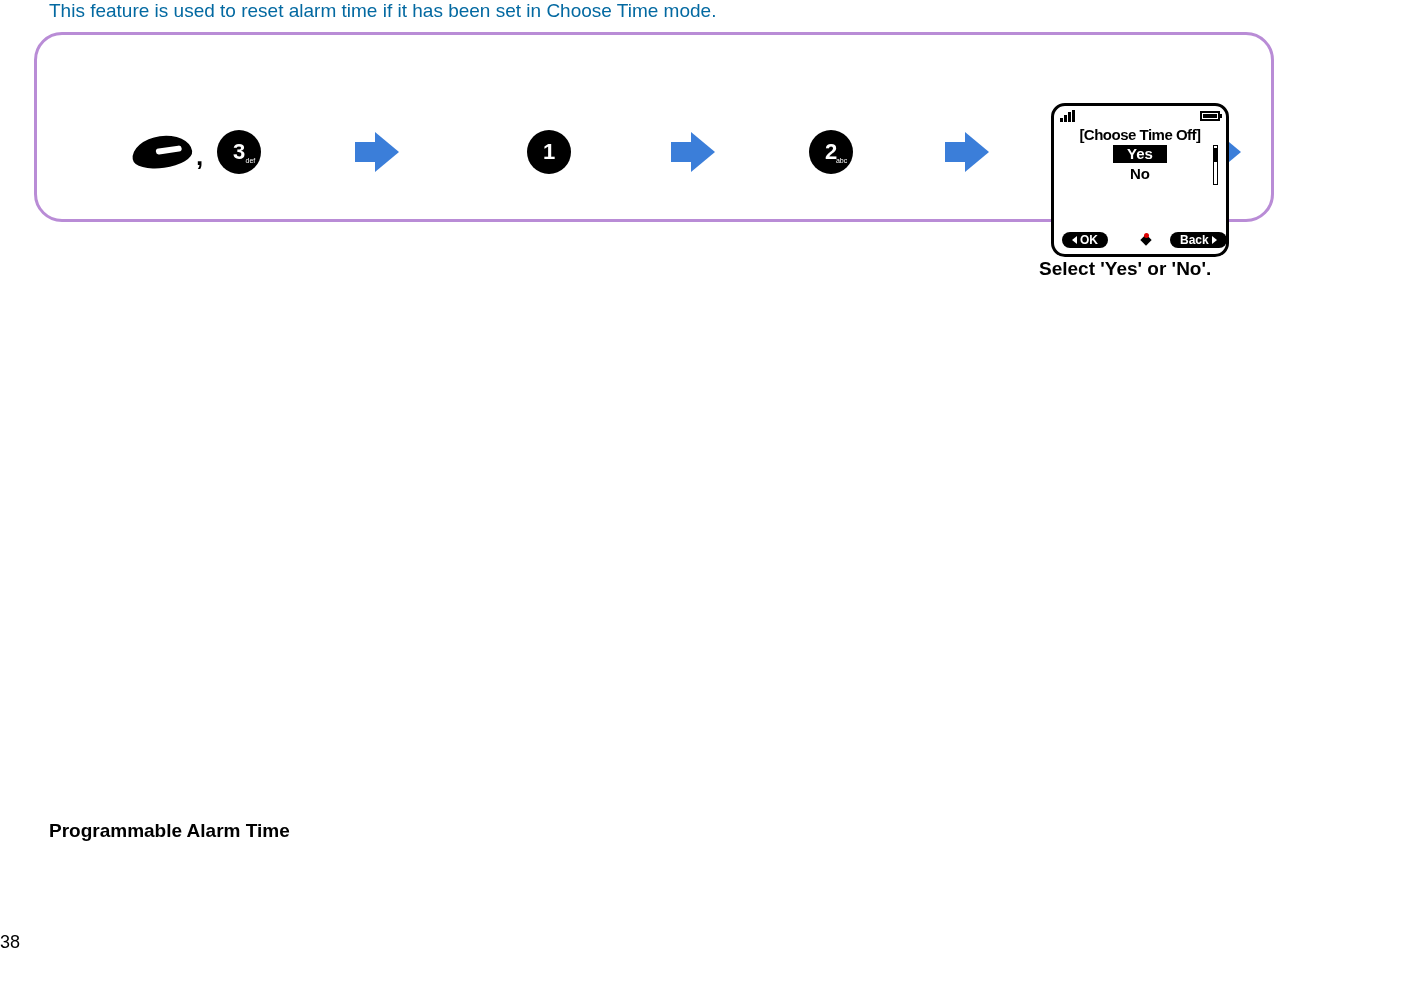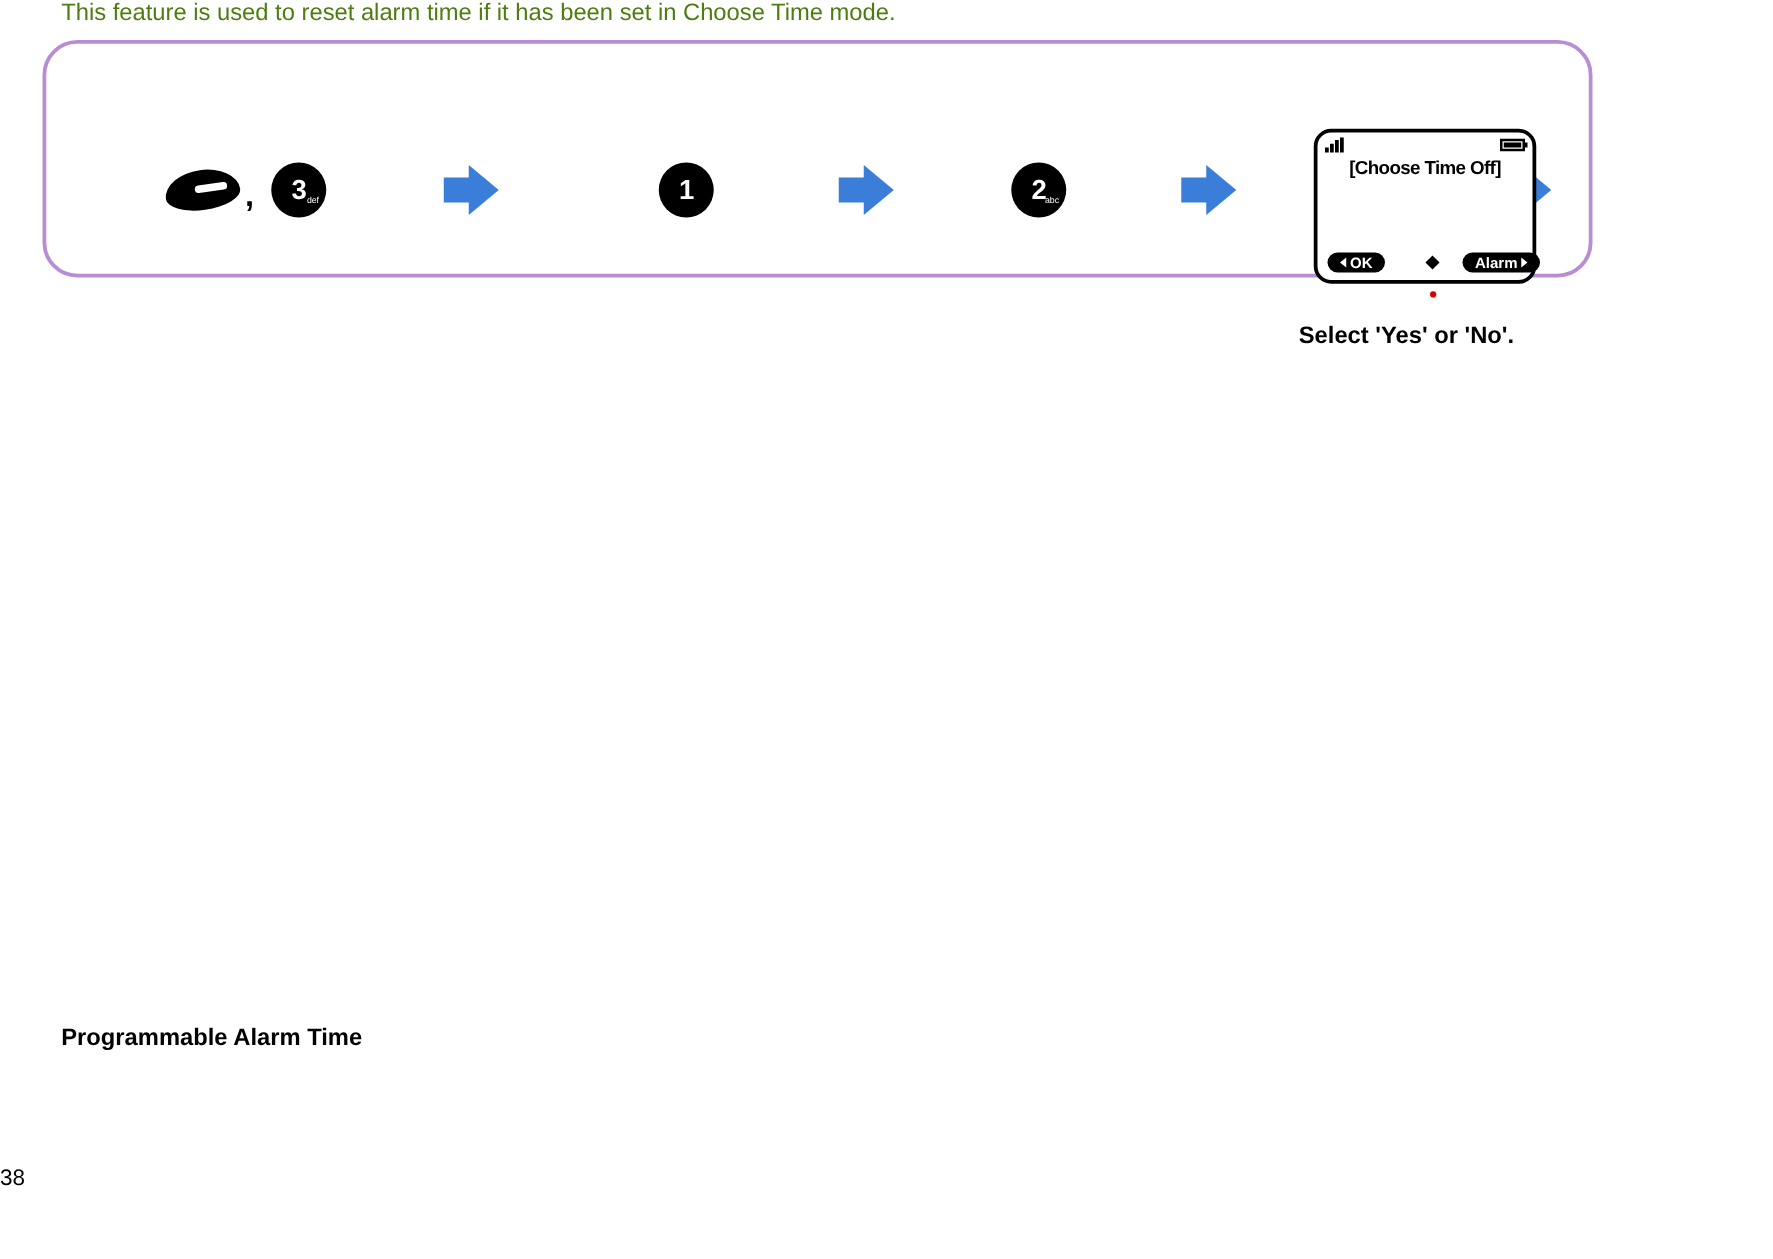--- a/index.html
+++ b/index.html
@@ -9,21 +9,21 @@
       font-family: Arial, Helvetica, sans-serif;
       background: #fff;
       position: relative;
       font-size: 18px;
     }
     .intro-text {
       position: absolute;
       left: 49px;
       top: 0px;
       font-size: 19px;
-      color: #4d7c0f;
+      color: #0369a1;
     }
     .diagram-box {
       position: absolute;
       left: 34px;
       top: 32px;
       width: 1240px;
       height: 190px;
       border: 3px solid #b98cd6;
       border-radius: 28px;
       background: #fff;
@@ -117,21 +117,21 @@
       inset: 0;
       filter: none;
     }
     .spacer-med { width: 84px; }
     
     .phone-screen {
       position: absolute;
       right: 42px;
       top: 68px;
       width: 178px;
-      height: 124px;
+      height: 154px;
       border: 3px solid #000;
       border-radius: 14px;
       background: #fff;
       padding: 4px 6px 4px 6px;
       display: flex;
       flex-direction: column;
       font-family: Arial, sans-serif;
     }
     .status-bar {
       display: flex;
@@ -347,28 +347,35 @@
           <span></span>
           <span></span>
           <span></span>
           <span></span>
         </div>
       <div class="battery-icon">
           <div class="fill"></div>
         </div>
     </div>
     <div class="screen-title">[Choose Time Off]</div>
+    <div class="options-area">
+      <div class="option-yes">Yes</div>
+      <div class="option-no">No</div>
+      <div class="scroll-indicator">
+          <div class="thumb"></div>
+        </div>
+    </div>
     <div class="softkey-row">
       <div class="softkey">
         <span class="tri-l"></span>
         <span>OK</span>
       </div>
       <div class="nav-diamond"></div>
       <div class="softkey">
-        <span>Alarm</span>
+        <span>Back</span>
         <span class="tri-r"></span>
       </div>
     </div>
   </div>
 
   <div class="red-dot"></div>
 </div>
 
 <div class="instruction">Select 'Yes' or 'No'.</div>
 

